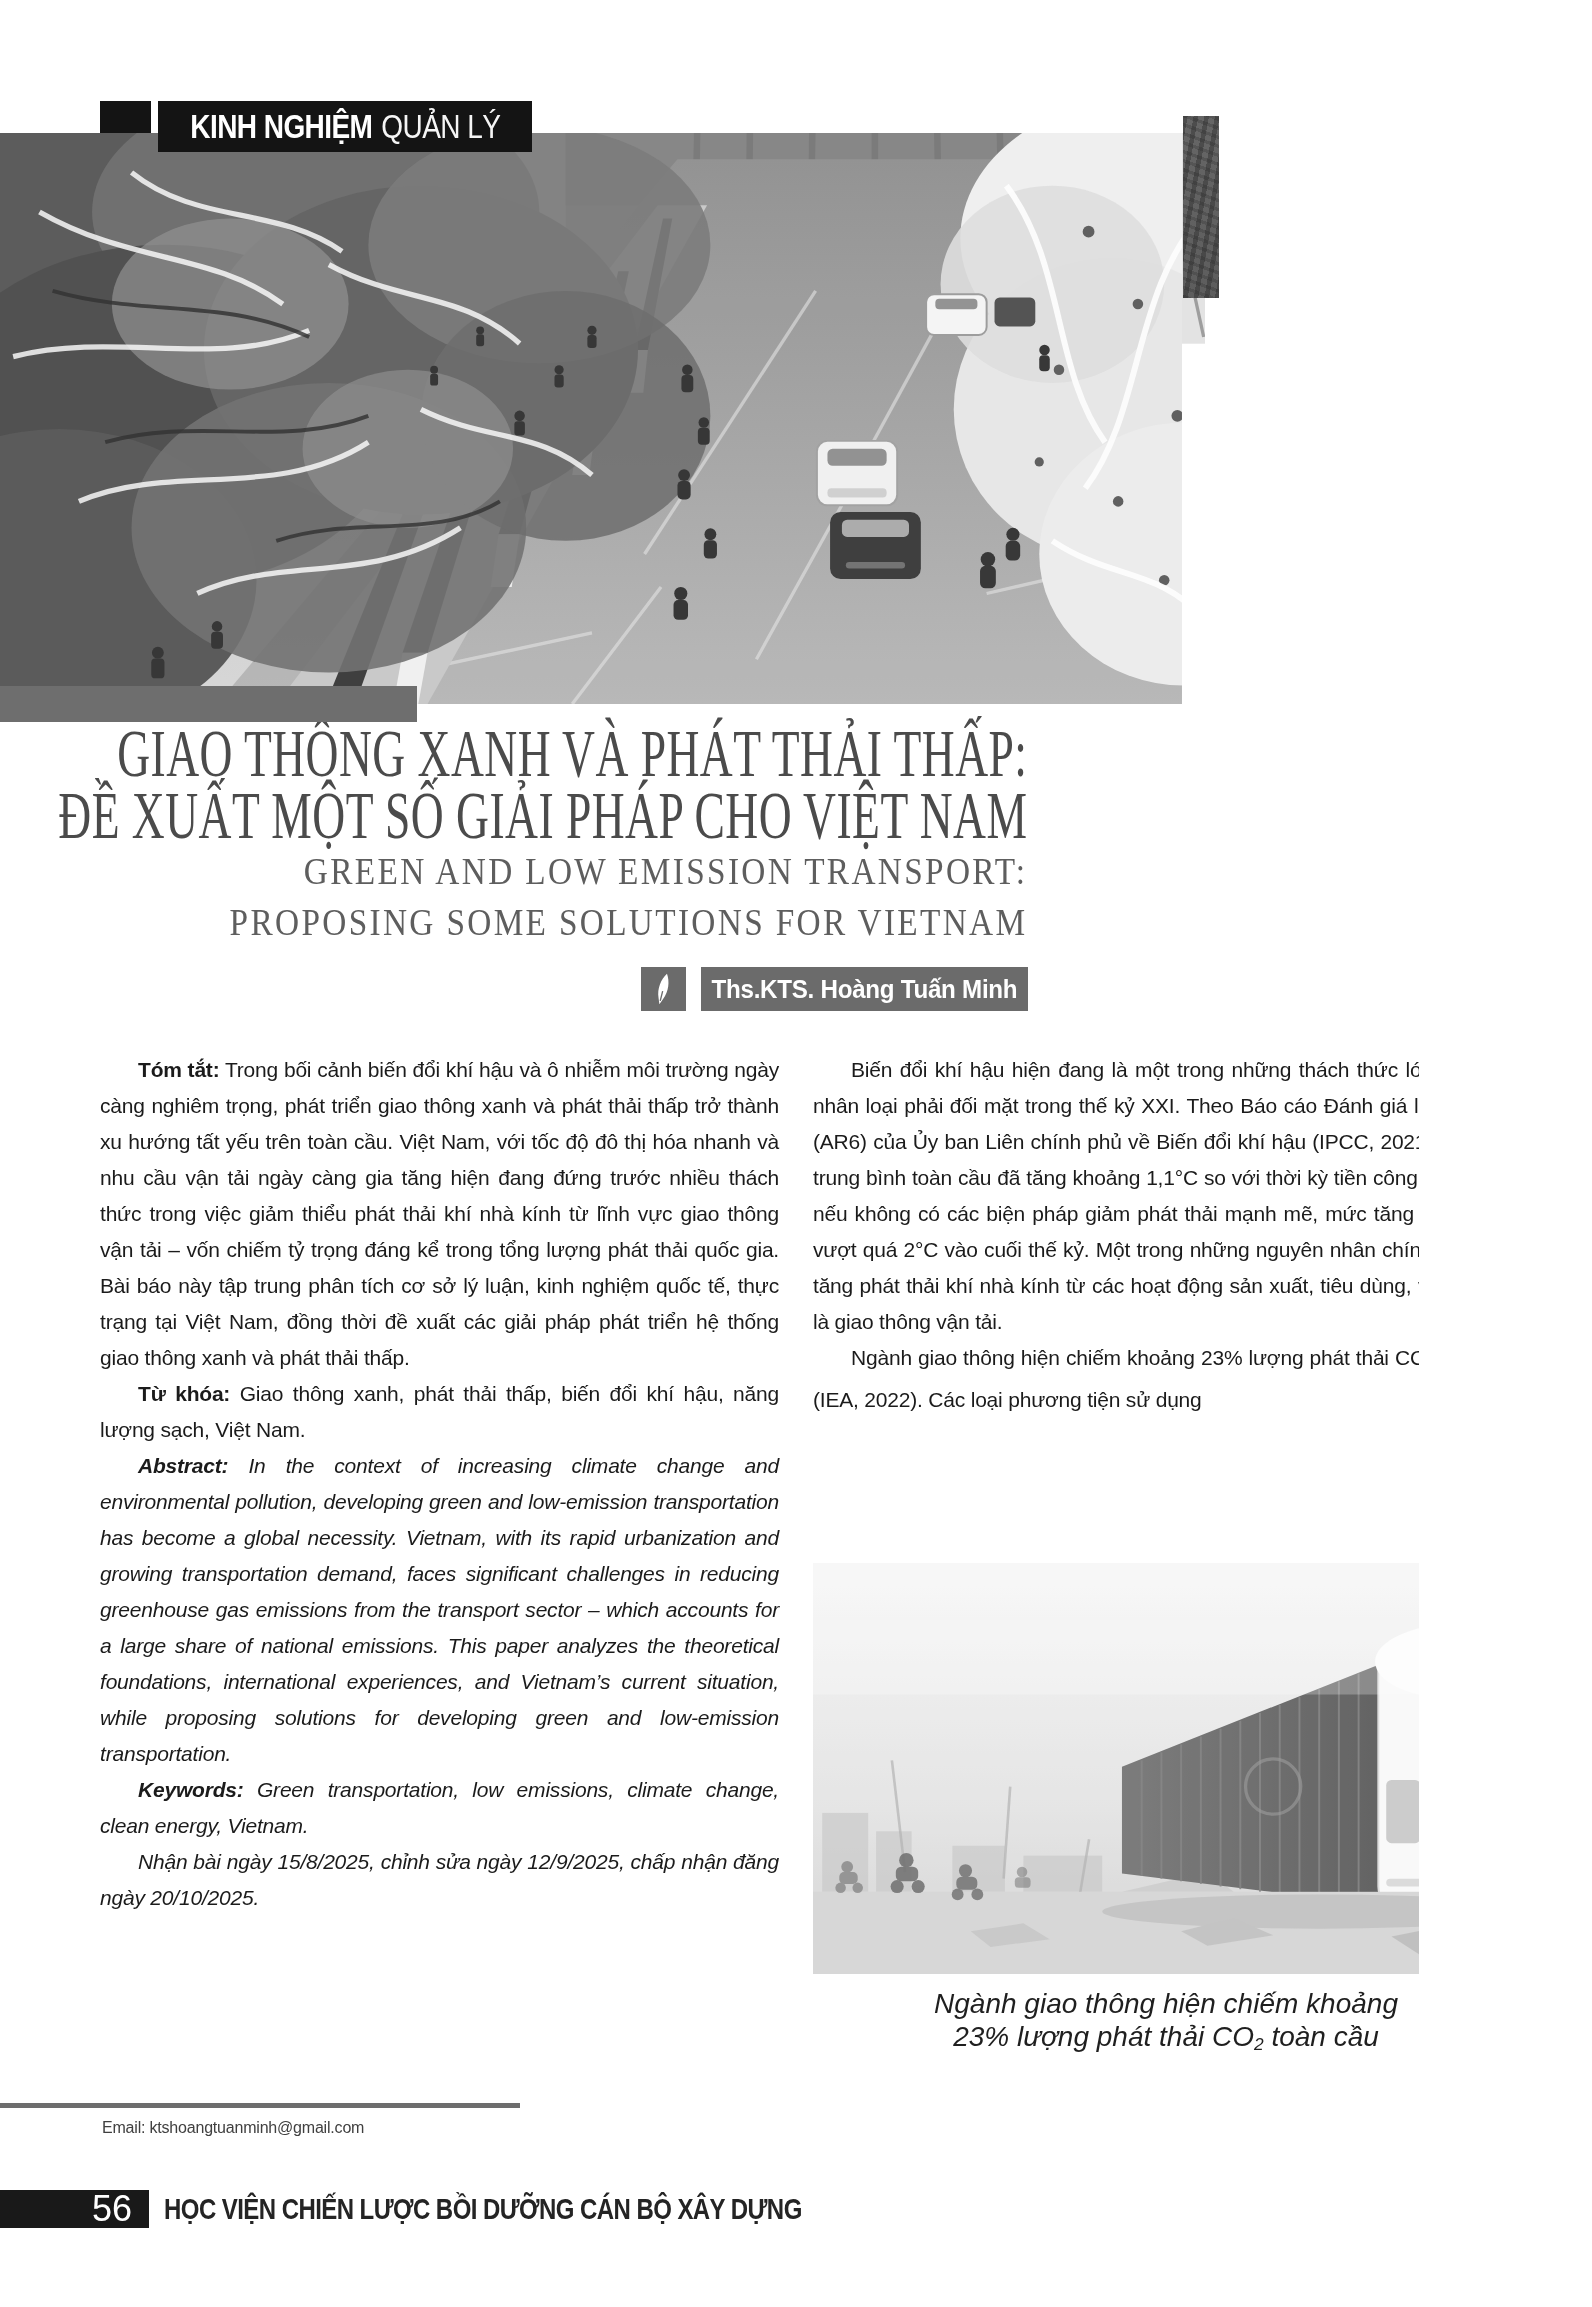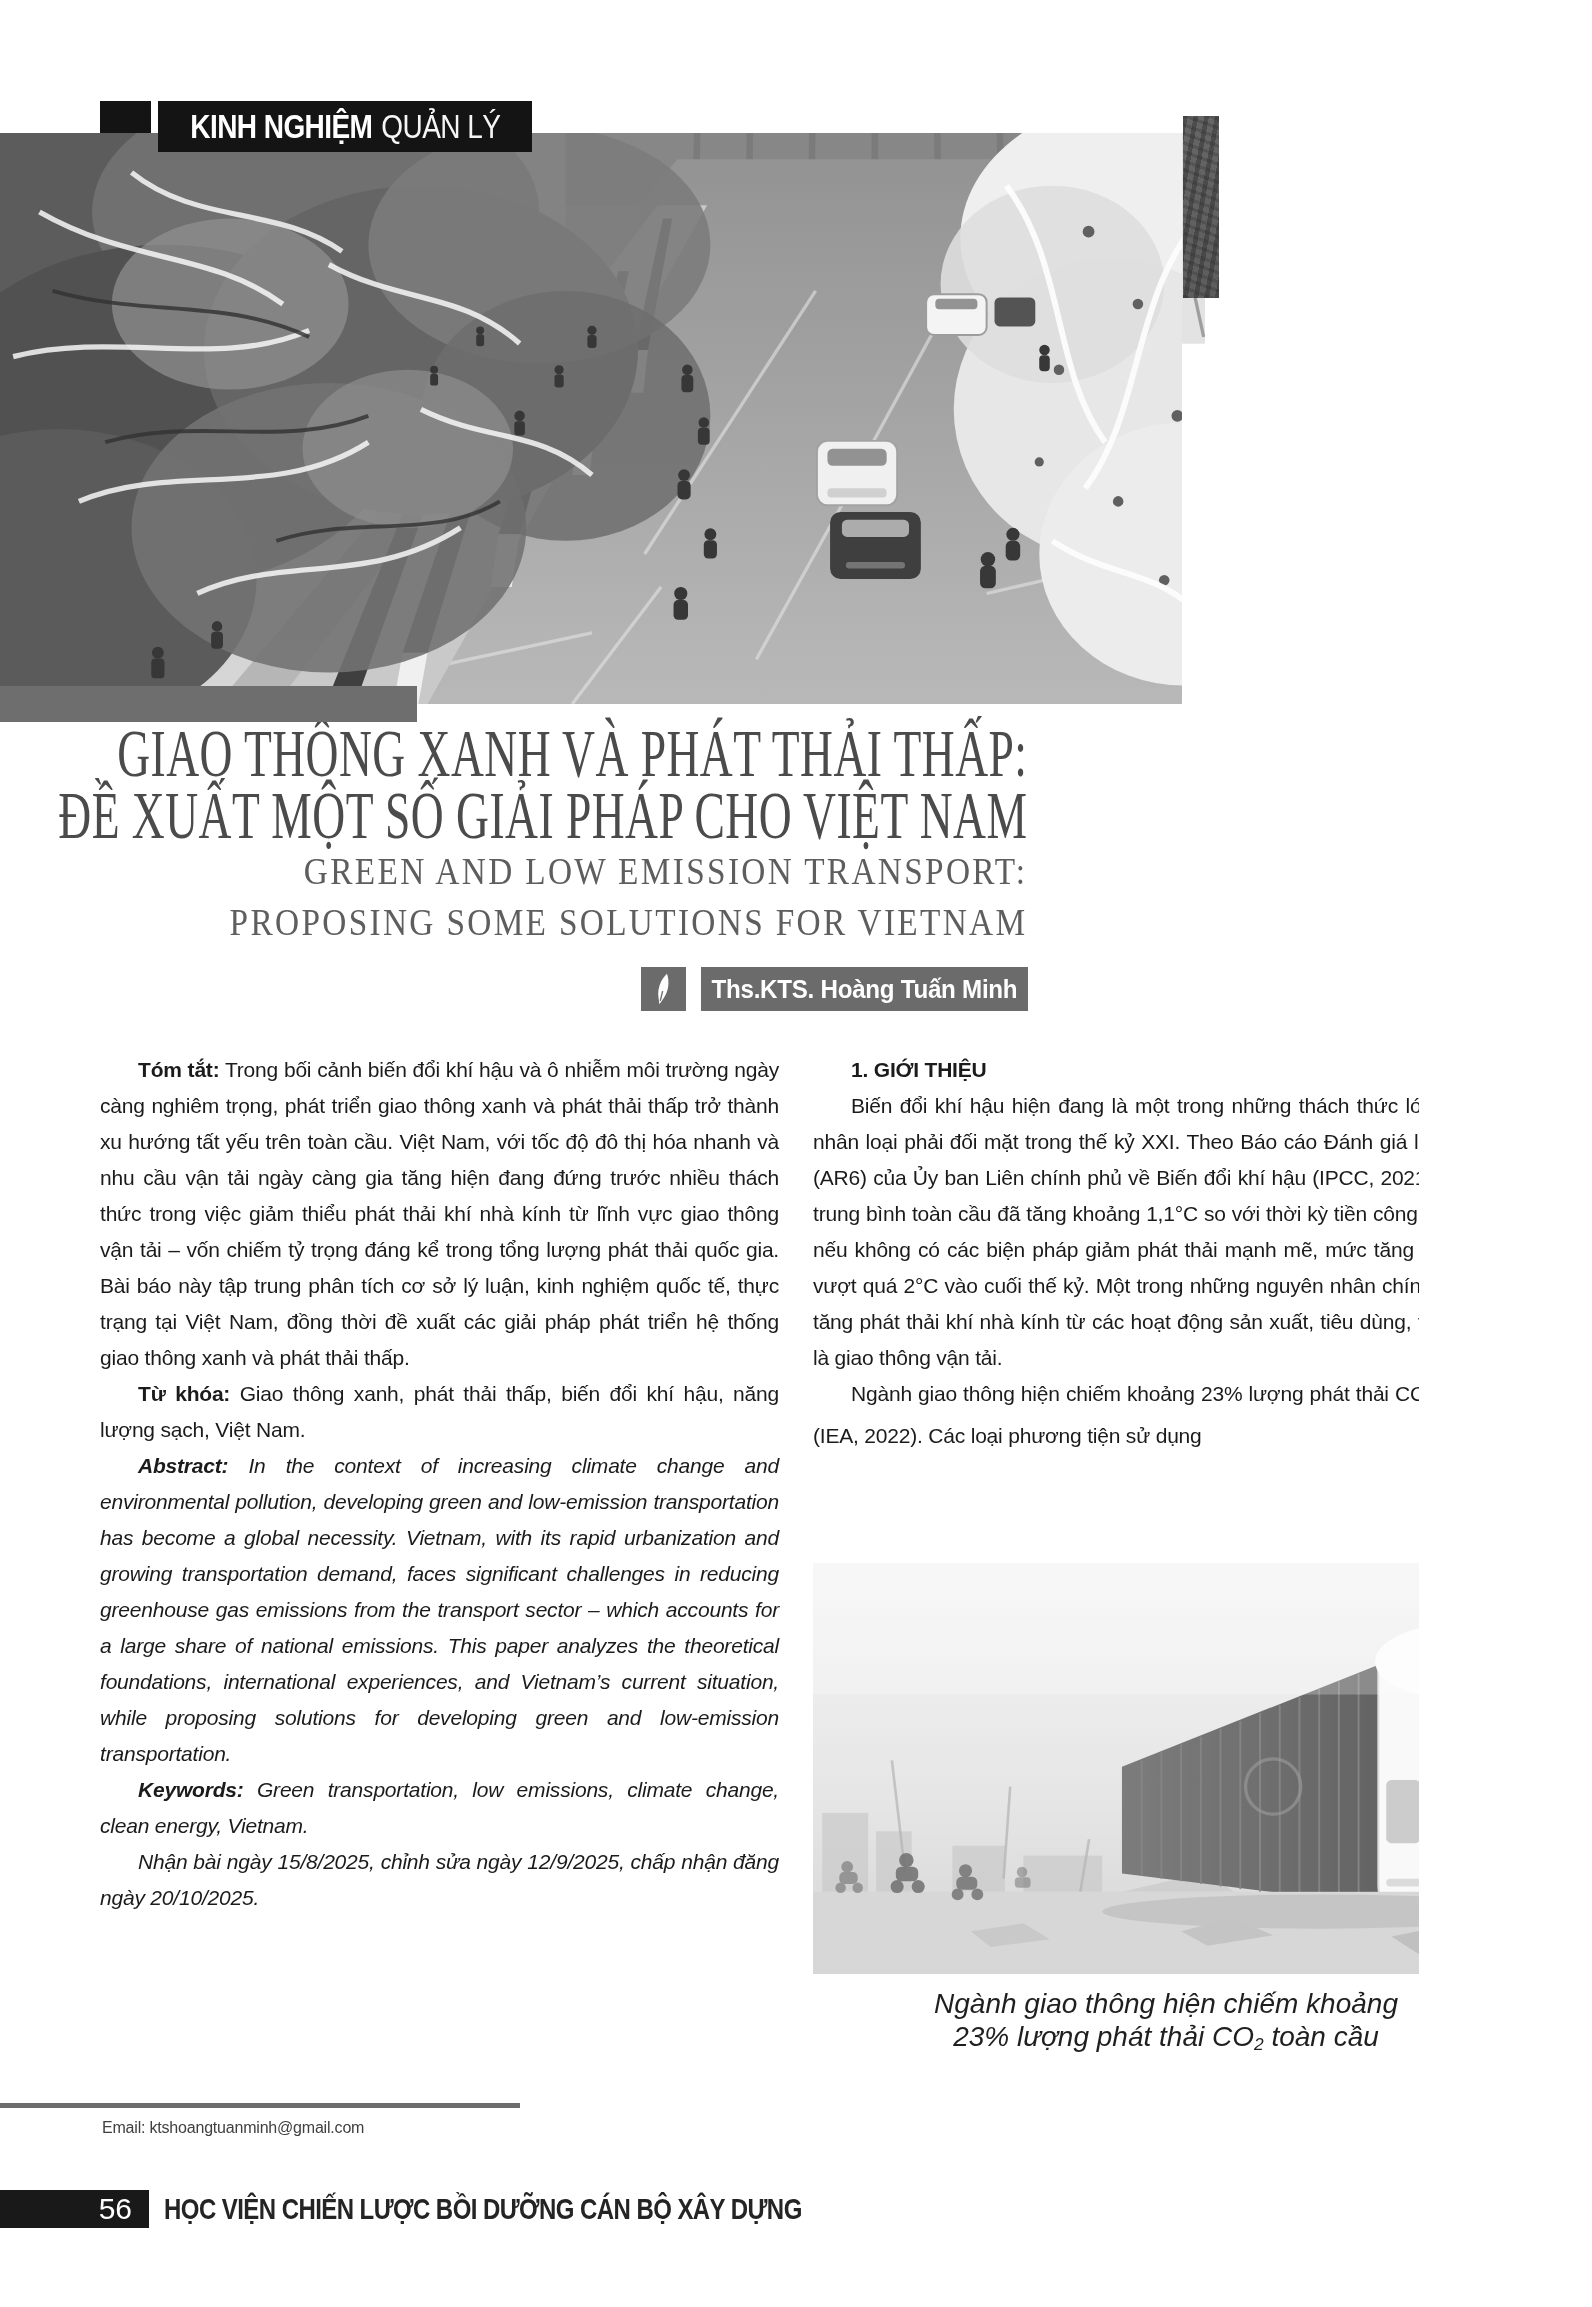--- a/index.html
+++ b/index.html
@@ -52,21 +52,21 @@
   sub { font-size:.62em; vertical-align:-.25em; letter-spacing:0; }
   
   .figure { position:absolute; left:813px; top:1563px; width:706px; height:411px; z-index:1; }
   .caption { position:absolute; left:813px; top:1987px; width:706px; text-align:center;
              font-style:italic; font-size:28px; line-height:33px; color:#1f1f1f; }
   .caption-inner { display:block; margin:0 105px; }
   
   .foot-rule { position:absolute; left:0; top:2103px; width:520px; height:4.6px; background:#6d6d6d; }
   .email { position:absolute; left:102px; top:2119px; font-size:16px; letter-spacing:-0.2px; color:#404040; }
   .pagebox { position:absolute; left:0; top:2190px; width:149px; height:38px; background:#191919;
-             color:#ffffff; font-size:30px; display:flex; align-items:center; justify-content:flex-end;
+             color:#ffffff; font-size:36px; display:flex; align-items:center; justify-content:flex-end;
              padding-right:17px; box-sizing:border-box;padding-left:33px; }
   .inst { position:absolute; left:164px; top:2190px; height:38px; line-height:38px; font-size:30px;
           font-weight:bold; letter-spacing:-0.7px; color:#242424; white-space:nowrap;
           transform:scaleX(.8); transform-origin:left center; }
 </style>
 </head>
 <body>
 
 <div class="page">
 
@@ -291,21 +291,20 @@
 
   <div class="col col-left">
     <p class="para"><b>Tóm tắt:</b> <span>Trong bối cảnh biến đổi khí hậu và ô nhiễm môi trường ngày càng nghiêm trọng, phát triển giao thông xanh và phát thải thấp trở thành xu hướng tất yếu trên toàn cầu. Việt Nam, với tốc độ đô thị hóa nhanh và nhu cầu vận tải ngày càng gia tăng hiện đang đứng trước nhiều thách thức trong việc giảm thiểu phát thải khí nhà kính từ lĩnh vực giao thông vận tải – vốn chiếm tỷ trọng đáng kể trong tổng lượng phát thải quốc gia. Bài báo này tập trung phân tích cơ sở lý luận, kinh nghiệm quốc tế, thực trạng tại Việt Nam, đồng thời đề xuất các giải pháp phát triển hệ thống giao thông xanh và phát thải thấp.</span></p>
     <p class="para"><b>Từ khóa:</b> <span>Giao thông xanh, phát thải thấp, biến đổi khí hậu, năng lượng sạch, Việt Nam.</span></p>
     <p class="para italic"><b>Abstract:</b> <span>In the context of increasing climate change and environmental pollution, developing green and low-emission transportation has become a global necessity. Vietnam, with its rapid urbanization and growing transportation demand, faces significant challenges in reducing greenhouse gas emissions from the transport sector – which accounts for a large share of national emissions. This paper analyzes the theoretical foundations, international experiences, and Vietnam’s current situation, while proposing solutions for developing green and low-emission transportation.</span></p>
     <p class="para italic"><b>Keywords:</b> <span>Green transportation, low emissions, climate change, clean energy, Vietnam.</span></p>
     <p class="para italic">Nhận bài ngày 15/8/2025, chỉnh sửa ngày 12/9/2025, chấp nhận đăng ngày 20/10/2025.</p>
   </div>
 
   <div class="col col-right">
-    <p class="h-sec">1. GIỚI THIỆU</p>
     <p class="para">Biến đổi khí hậu hiện đang là một trong những thách thức lớn nhất mà nhân loại phải đối mặt trong thế kỷ XXI. Theo Báo cáo Đánh giá lần thứ sáu (AR6) của Ủy ban Liên chính phủ về Biến đổi khí hậu (IPCC, 2021), nhiệt độ trung bình toàn cầu đã tăng khoảng 1,1°C so với thời kỳ tiền công nghiệp, và nếu không có các biện pháp giảm phát thải mạnh mẽ, mức tăng này có thể vượt quá 2°C vào cuối thế kỷ. Một trong những nguyên nhân chính là sự gia tăng phát thải khí nhà kính từ các hoạt động sản xuất, tiêu dùng, và đặc biệt là giao thông vận tải.</p>
     <p class="para"><span>Ngành giao thông hiện chiếm khoảng 23% lượng phát thải CO</span><sub>2</sub><span> toàn cầu (IEA, 2022). Các loại phương tiện sử dụng</span></p>
   </div>
 
   <svg class="figure" viewBox="0 0 1074 625" preserveAspectRatio="none">
     <defs>
       <linearGradient id="fogG" x1="0" y1="0" x2="0" y2="1">
         <stop offset="0" stop-color="#f2f2f2"></stop>
           <stop offset=".6" stop-color="#dcdcdc"></stop>
           <stop offset="1" stop-color="#c6c6c6"></stop>

